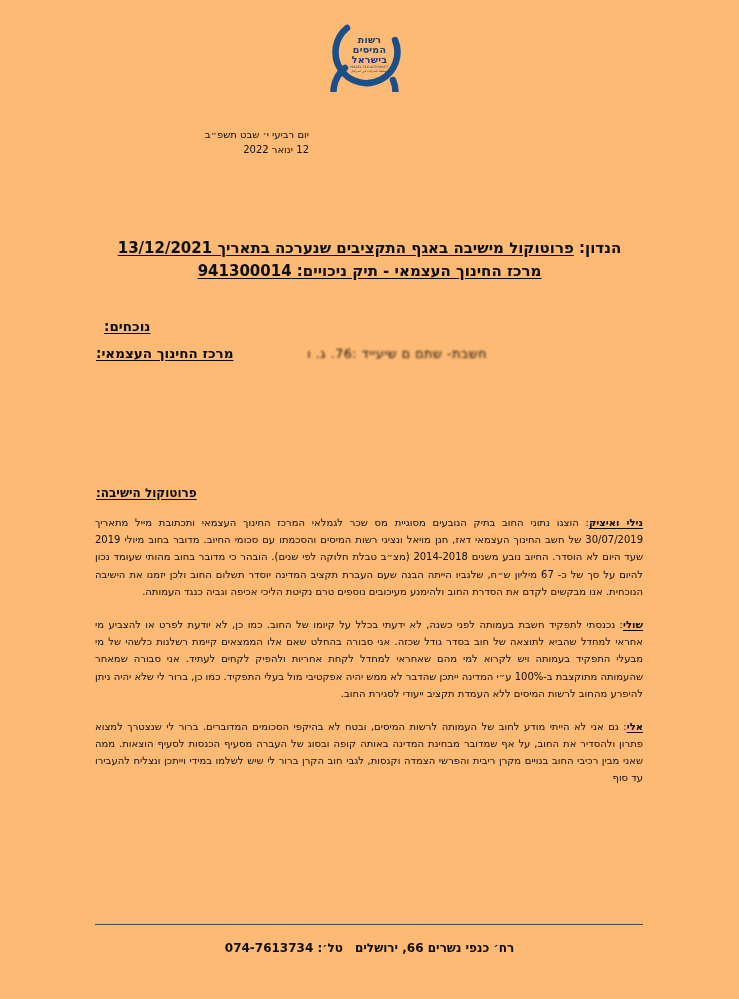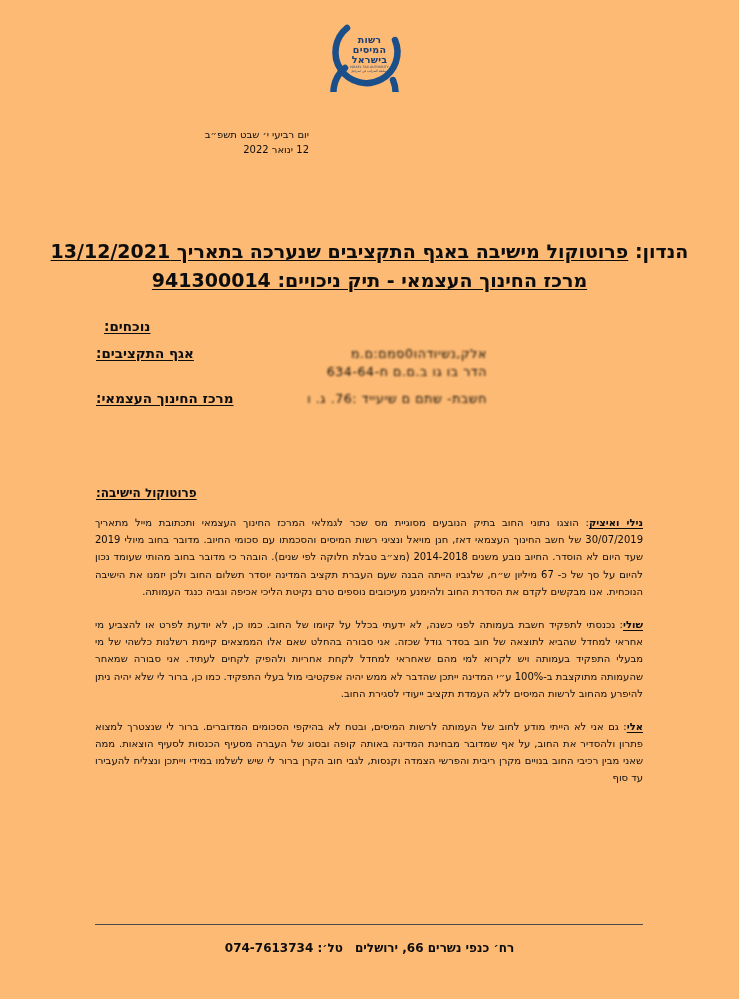--- a/index.html
+++ b/index.html
@@ -99,21 +99,21 @@
   .subject {
     position: absolute;
     top: 237px;
     left: 0;
     width: 739px;
     text-align: center;
     direction: rtl;
     line-height: 1.55;
   }
   .subject .sline {
-    font-size: 19px;
+    font-size: 15px;
     font-weight: 700;
     color: #0d0d0d;
     display: block;
   }
   .subject .sline span.u {
     text-decoration: underline;
     text-underline-offset: 2px;
   }
 
   
@@ -269,27 +269,20 @@
     </div>
 
     <div class="subject">
       <span class="sline"><span>הנדון: </span><span class="u">פרוטוקול מישיבה באגף התקציבים שנערכה בתאריך 13/12/2021</span></span>
       <span class="sline"><span class="u">מרכז החינוך העצמאי - תיק ניכויים: 941300014</span></span>
     </div>
 
     <div class="attend">
       <div class="attend-title">נוכחים:</div>
 
-      <div class="arow">
-        <div class="label">אגף התקציבים:</div>
-        <div class="names">
-          <span class="nm redact">אלק,נשיודהו0סמם:ם.מ</span>
-          <span class="nm redact">הדר בו גו ב.ם.ם ח-634-64</span>
-        </div>
-      </div>
 
       <div class="arow">
         <div class="label">מרכז החינוך העצמאי:</div>
         <div class="names">
           <span class="nm redact">חשבת- שתם ם שיעייד :76. ג. ו</span>
         </div>
       </div>
 
     </div>
 

